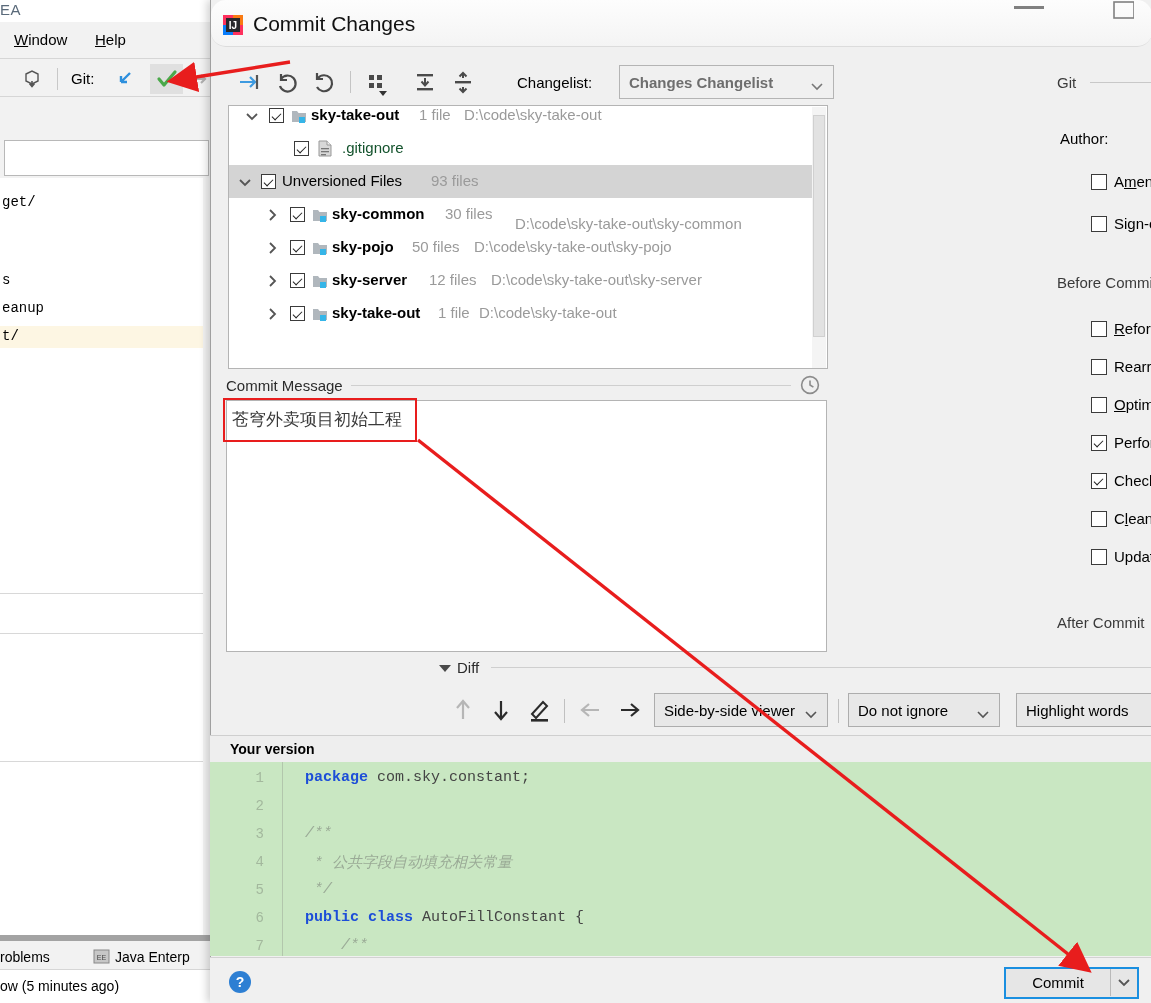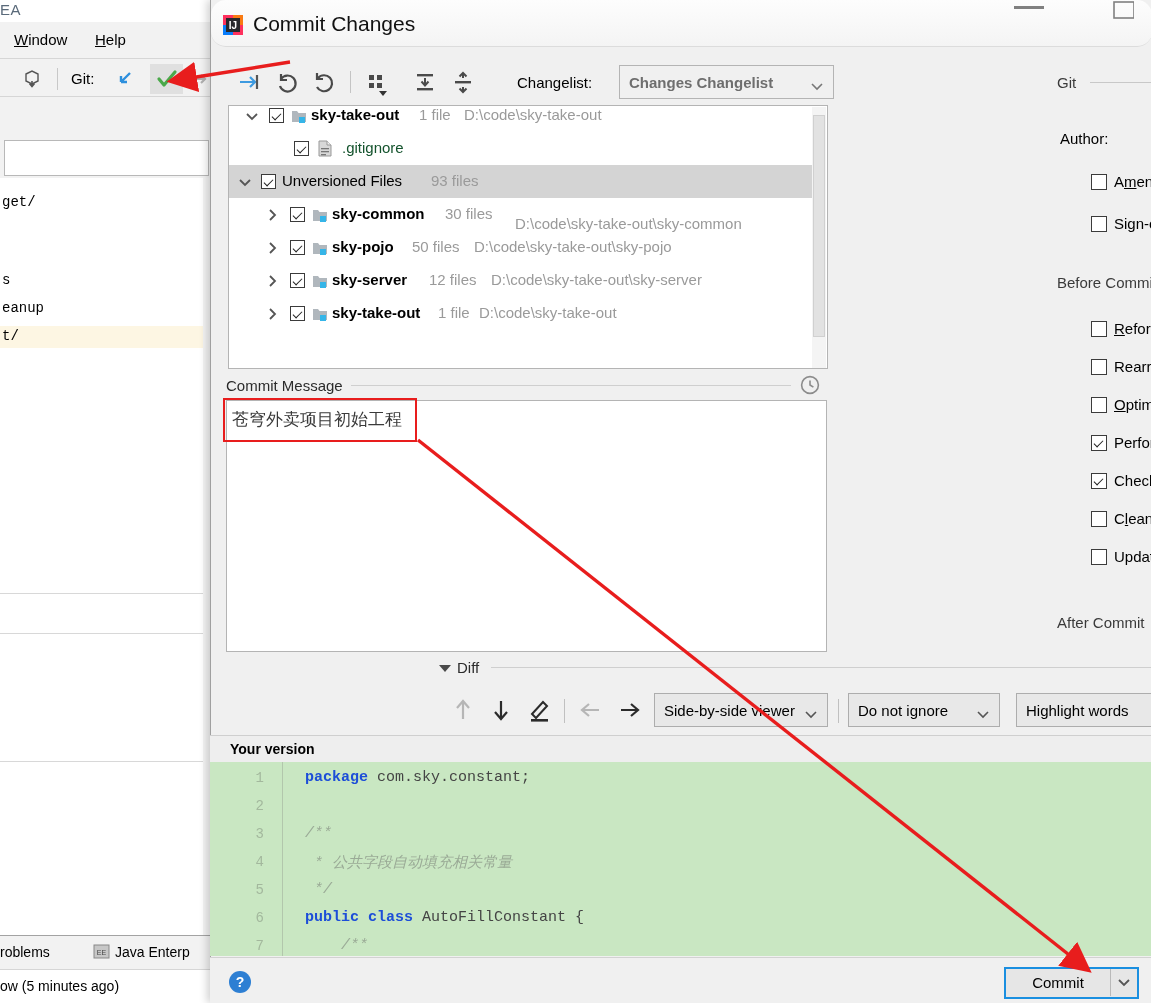--- a/index.html
+++ b/index.html
@@ -46,21 +46,21 @@
     background:#fff; font-family:"Liberation Mono", monospace; font-size:14px;
   }
   .code-frag { position:absolute; left:2px; white-space:nowrap; }
   .hl-line { position:absolute; left:0; width:209px; height:22px; background:#fdf6e3; }
   .ide-scroll-v {
     position:absolute; left:203px; top:178px; width:12px; height:757px;
     background:#f4f4f4;
   }
   .ide-statusbar1 {
     position:absolute; left:0; top:935px; width:215px; height:34px;
-    background:#f2f2f2; border-top:1px solid #a3a3a3;
+    background:#f2f2f2; border-top:6px solid #a3a3a3;
   }
   .ide-statusbar2 {
     position:absolute; left:0; top:969px; width:215px; height:34px;
     background:#fff; border-top:1px solid #d6d6d6;
   }
 
   
   #dialog {
     position:absolute; left:210px; top:0px; width:941px; height:1003px;
     background:#f0f0f0;

